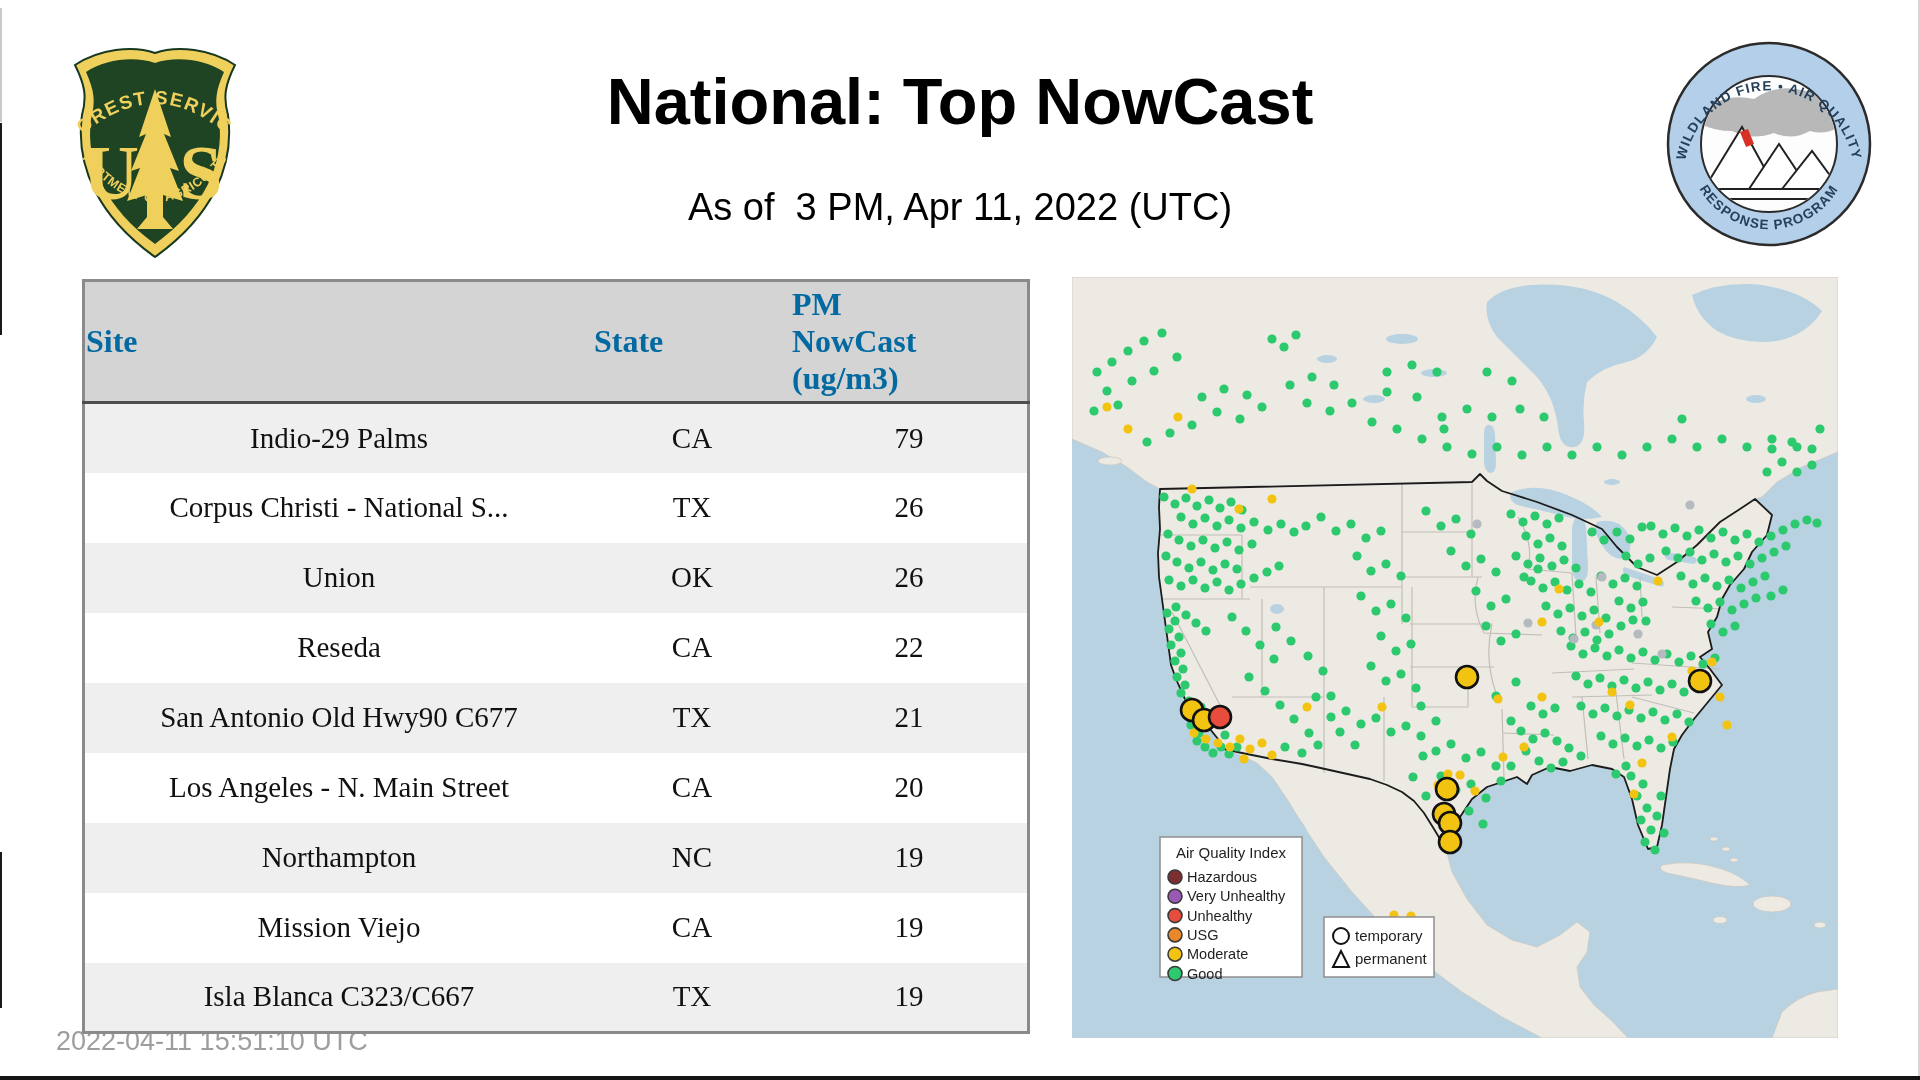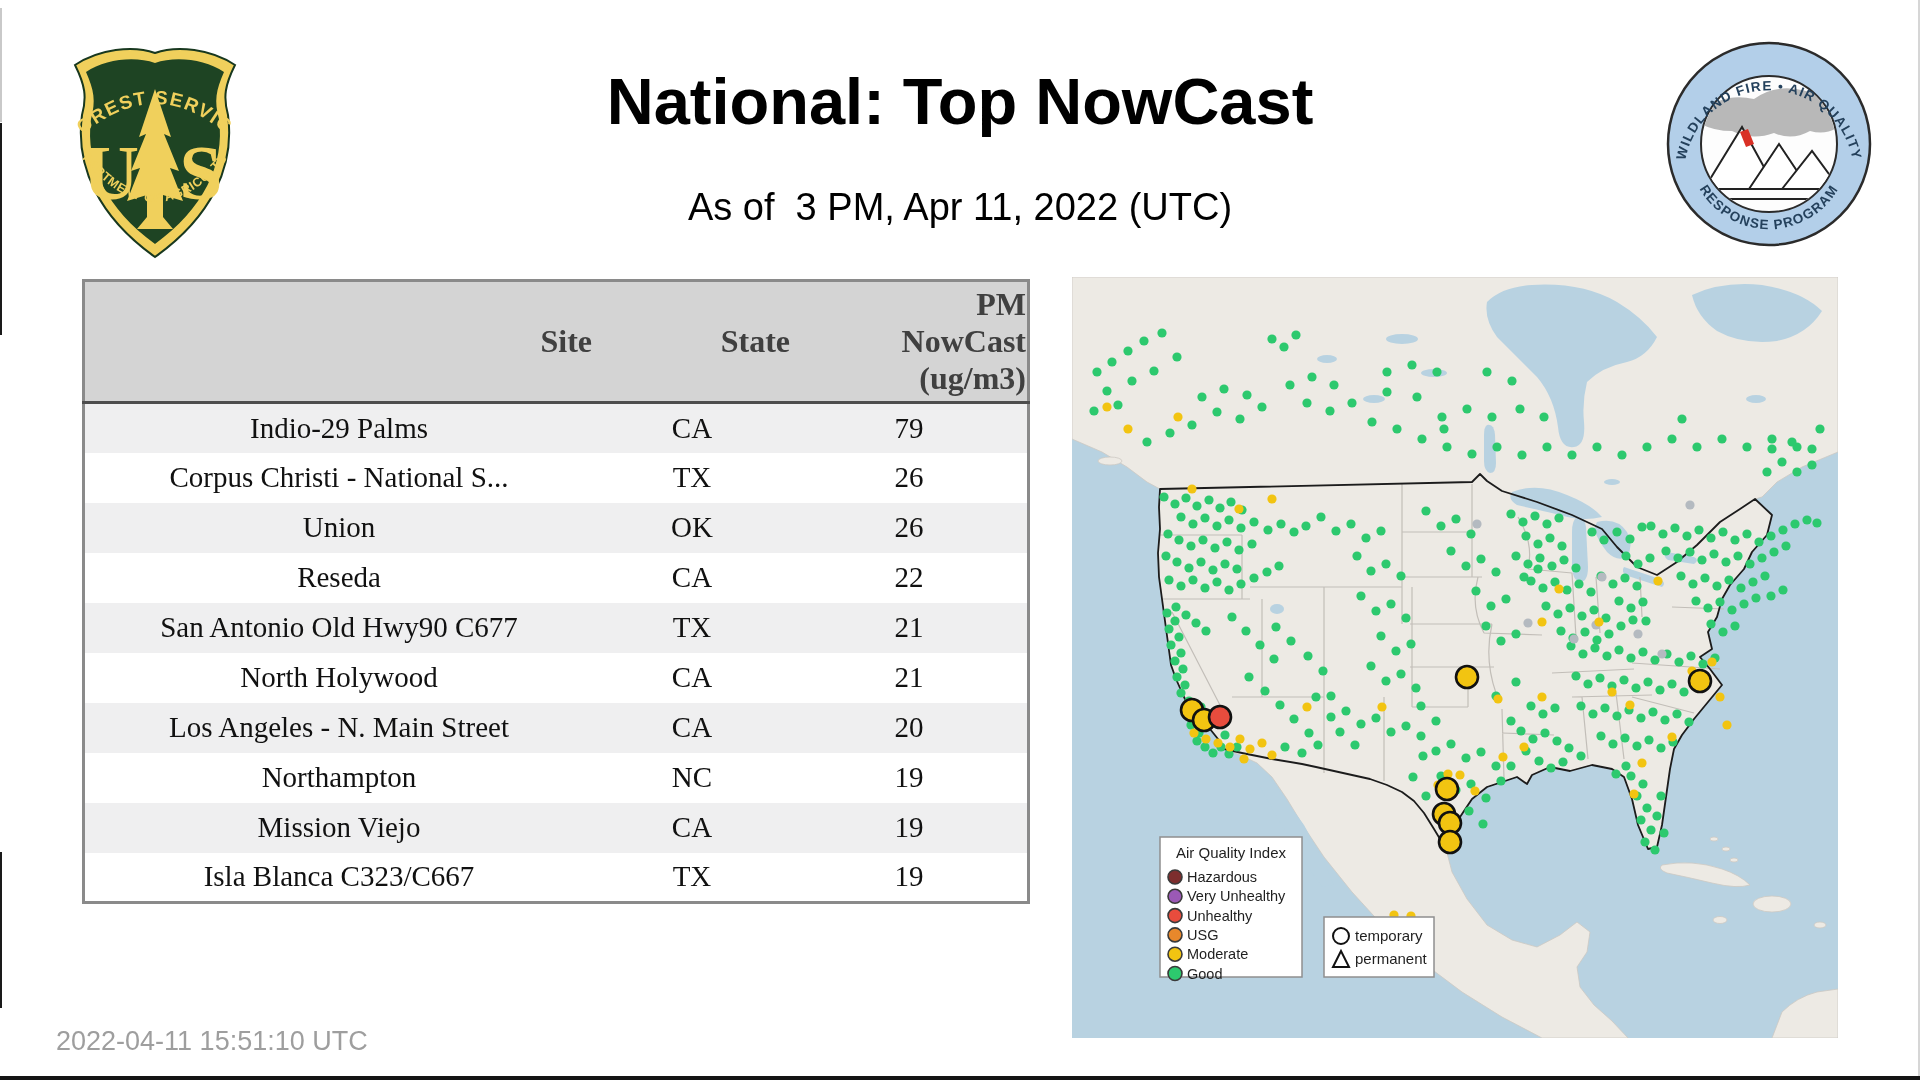--- a/index.html
+++ b/index.html
@@ -24,26 +24,26 @@
     white-space:pre;
   }
   
   .top-table-wrap{position:absolute;left:82px;top:279px;z-index:2;}
   table.top-table{
     border-collapse:collapse;background:#ffffff;
     font-family:"Liberation Serif","DejaVu Serif",serif;
     border:3px solid #8a8a8a;
   }
   table.top-table th{
-    background:#d4d4d4;font-weight:bold;font-size:32px;color:#404040;
-    border-bottom:3px solid #4d4d4d;text-align:right;vertical-align:middle;
+    background:#d4d4d4;font-weight:bold;font-size:32px;color:#0369a1;
+    border-bottom:3px solid #4d4d4d;text-align:left;vertical-align:middle;
     line-height:1.15;
   }
   table.top-table thead tr{height:122px;}
-  table.top-table tbody tr{height:50px;}
+  table.top-table tbody tr{height:70px;}
   table.top-table tbody tr:nth-child(odd){background:#efeff0;}
   table.top-table tbody tr:nth-child(even){background:#ffffff;}
   table.top-table td{
     font-size:29px;color:#111;text-align:center;vertical-align:middle;padding:0 6px;
   }
   .col-site{width:496px;font-family:Liberation Serif, serif;}
   .col-state{width:186px;}
   .col-value{width:224px;white-space:pre-line;}
   
   .map-wrap{position:absolute;left:1072px;top:277px;width:624px;height:761px;z-index:2;}
@@ -147,25 +147,20 @@
           <td class="col-value">26</td>
         </tr>
         <tr>
           <td class="col-site">Reseda</td>
           <td class="col-state">CA</td>
           <td class="col-value">22</td>
         </tr>
         <tr>
           <td class="col-site">San Antonio Old Hwy90 C677</td>
           <td class="col-state">TX</td>
-          <td class="col-value">21</td>
-        </tr>
-        <tr>
-          <td class="col-site">North Holywood</td>
-          <td class="col-state">CA</td>
           <td class="col-value">21</td>
         </tr>
         <tr>
           <td class="col-site">Los Angeles - N. Main Street</td>
           <td class="col-state">CA</td>
           <td class="col-value">20</td>
         </tr>
         <tr>
           <td class="col-site">Northampton</td>
           <td class="col-state">NC</td>

